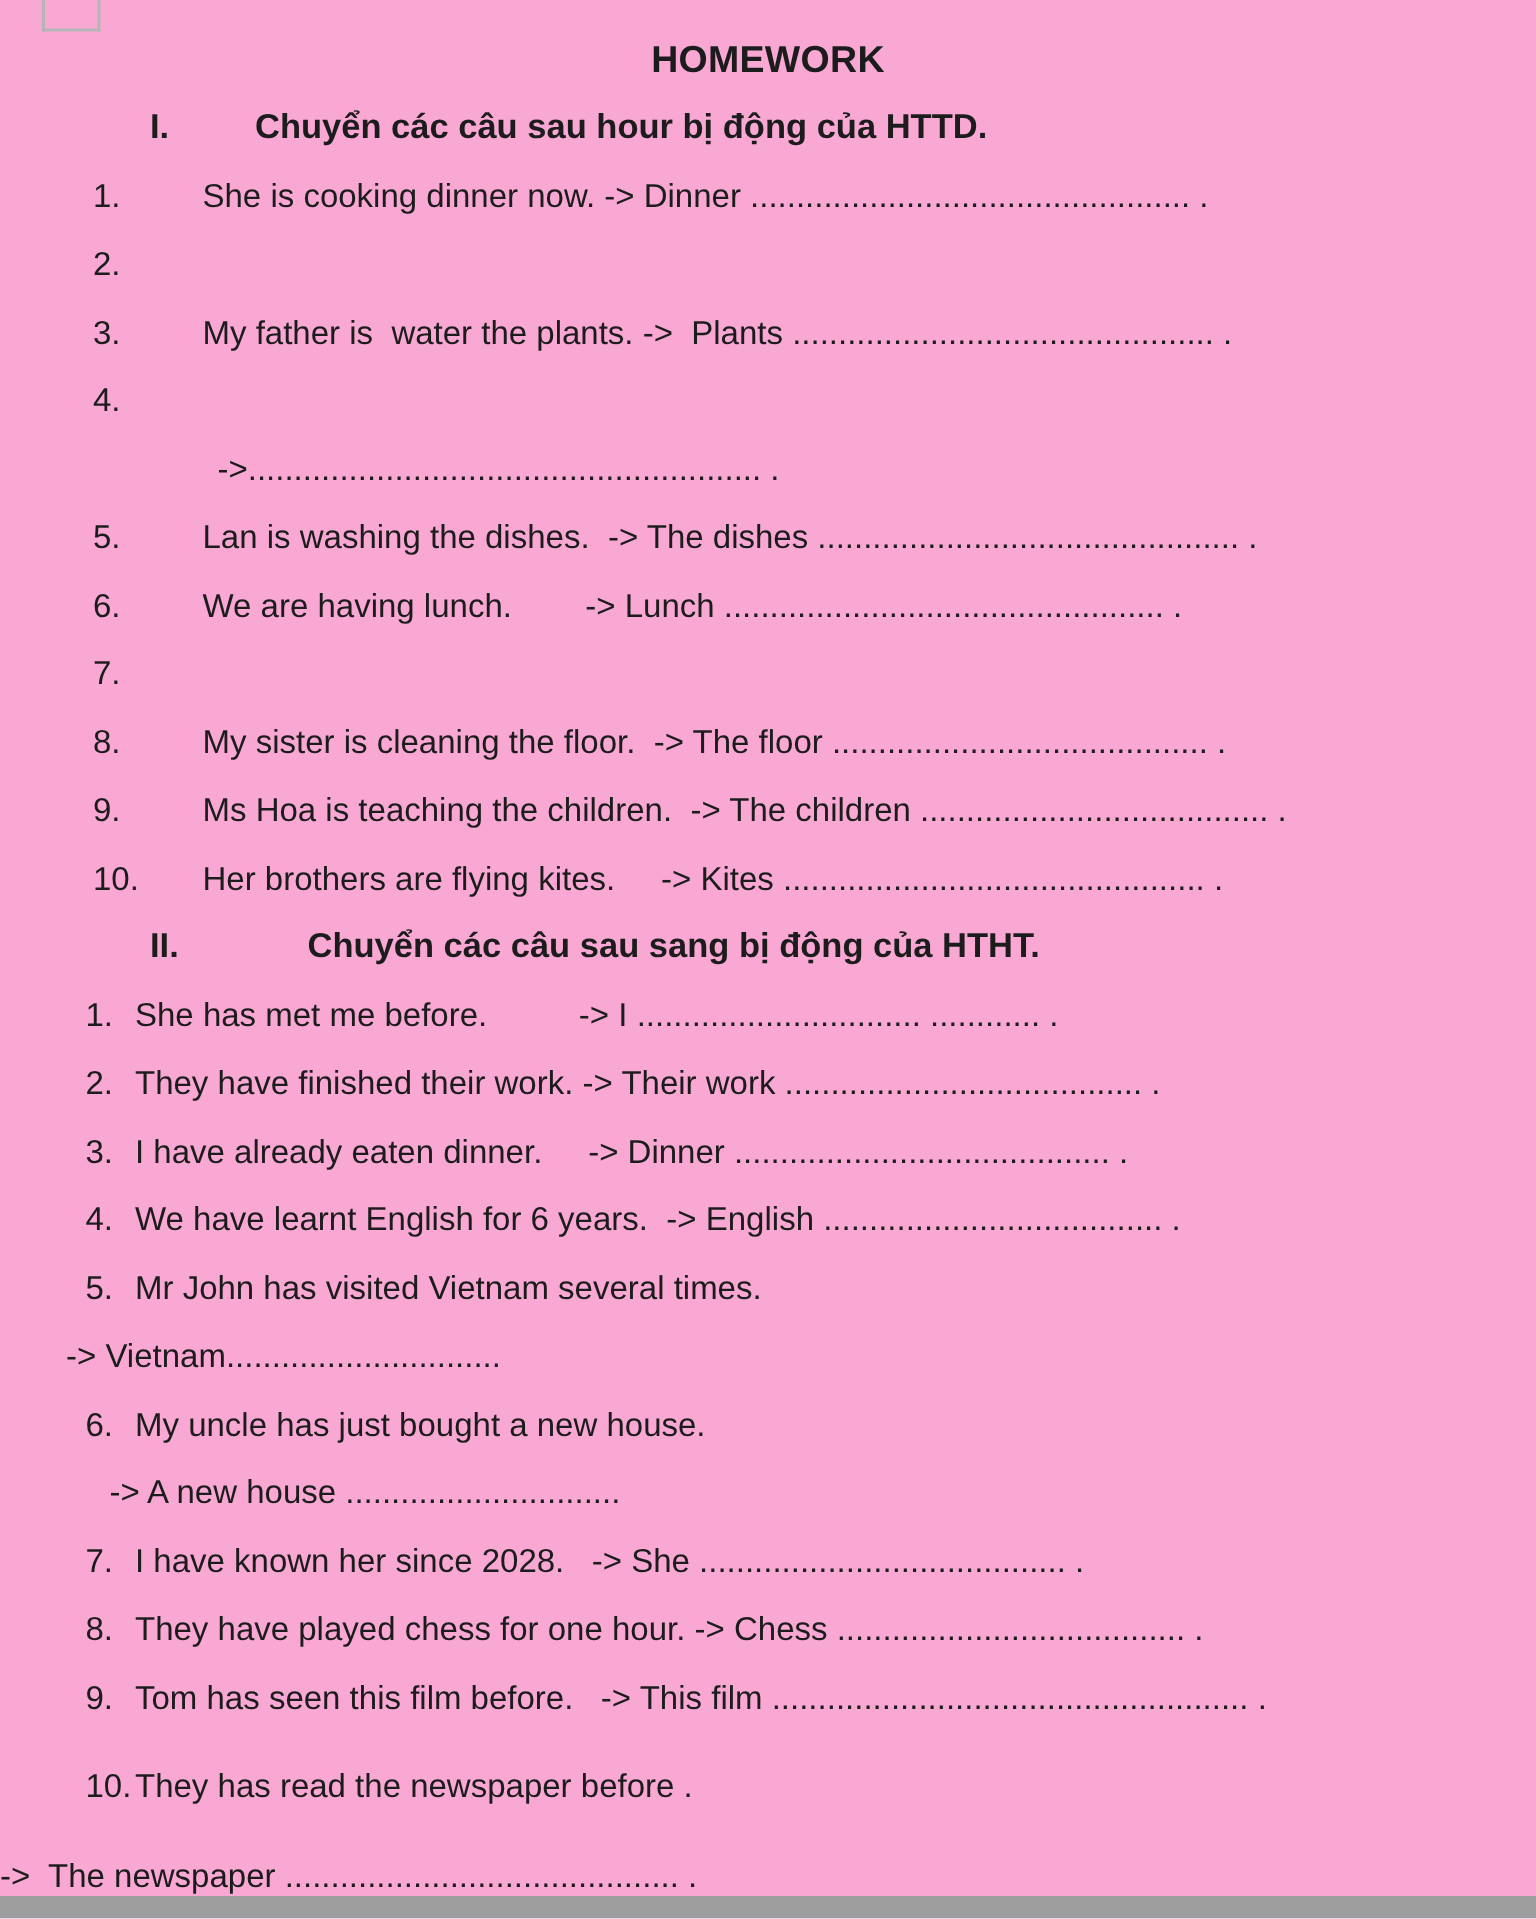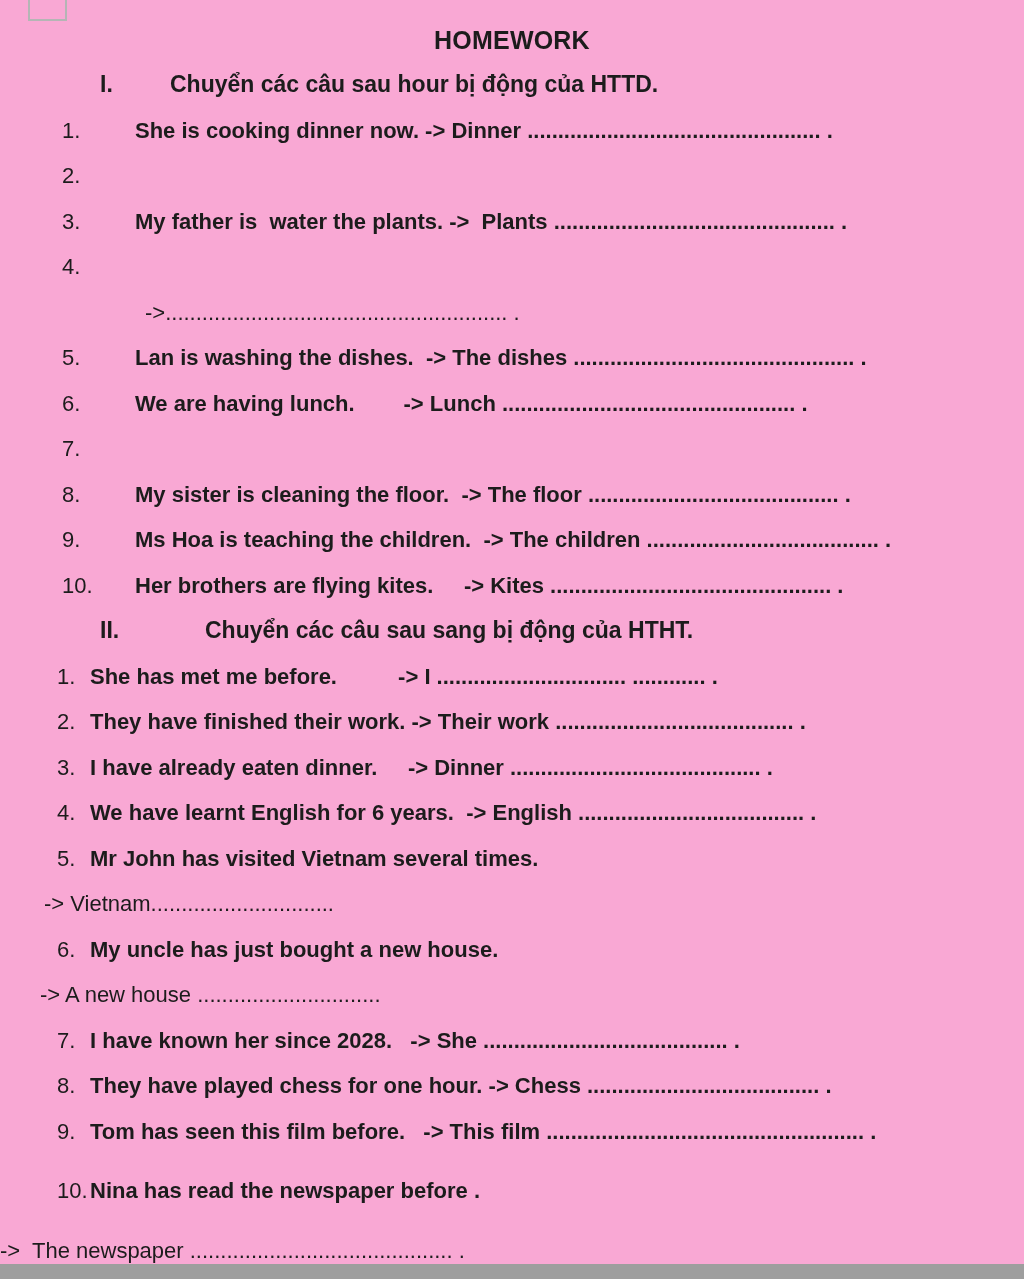--- a/index.html
+++ b/index.html
@@ -40,24 +40,24 @@
   .h1 { padding-left: 100px; }
   .h1 .hnum { flex: 0 0 70px; }
   .h2 { padding-left: 100px; align-items: center; }
   .h2 .hnum { flex: 0 0 105px; }
   .s1 { padding-left: 62px; }
   .s1 .num { flex: 0 0 73px; }
   .s2 { padding-left: 57px; }
   .s2 .num { flex: 0 0 33px; }
   .c1  { padding-left: 145px; }
   .c5  { padding-left: 44px; }
-  .c6  { padding-left: 40px; }
+  .c6  { padding-left: 73px; }
   .c10 { }
   .m14 { margin-top: 14px; }
-  .txt { flex: 1 1 auto; overflow: hidden; font-weight: bold; }
+  .txt { flex: 1 1 auto; overflow: hidden; }
   .bottom-bar {
     position: absolute;
     left: 0; right: 0; bottom: 0;
     height: 15px;
     background: #9e9e9e;
   }
 </style>
 </head>
 <body>
 
@@ -151,18 +151,18 @@
   <div class="line item s2">
     <span class="num">8.</span>
     <span class="txt">They have played chess for one hour. -&gt; Chess ...................................... .</span>
   </div>
   <div class="line item s2">
     <span class="num">9.</span>
     <span class="txt">Tom has seen this film before.   -&gt; This film .................................................... .</span>
   </div>
   <div class="line item s2 m14">
     <span class="num">10.</span>
-    <span class="txt">Nina has read the newspaper before .</span>
+    <span class="txt">They has read the newspaper before .</span>
   </div>
   <div class="line cont c10 m14">-&gt;  The newspaper ........................................... .</div>
 
   <div class="bottom-bar"></div>
 </div>
 
 </body></html>

